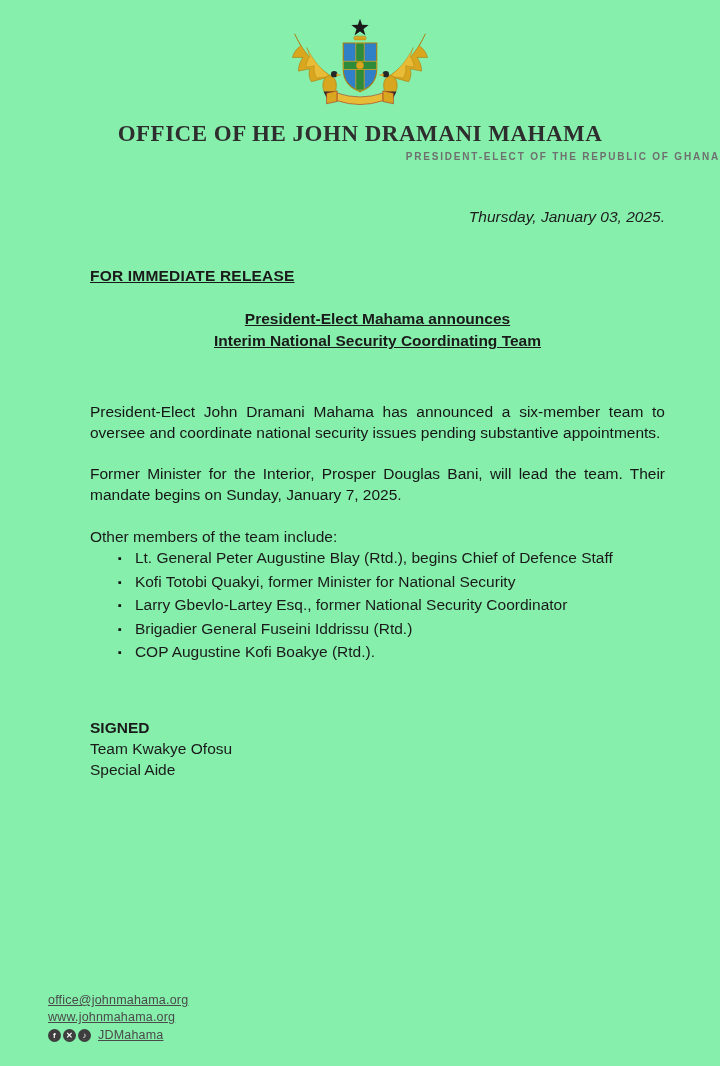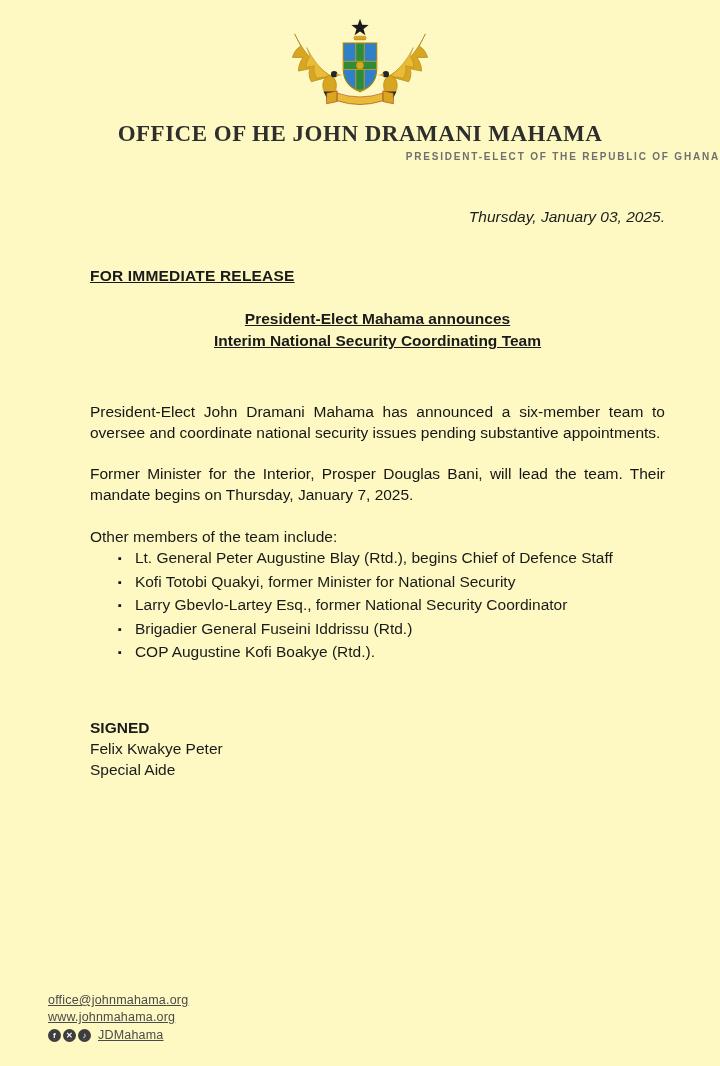--- a/index.html
+++ b/index.html
@@ -5,21 +5,21 @@
   * { margin: 0; padding: 0; box-sizing: border-box; }
   html, body { background: #ffffff; }
   body {
     width: 720px;
     height: 1066px;
     position: relative;
     font-family: "Liberation Sans", sans-serif;
     color: #1a1a1a;
     overflow: hidden;
   }
-  .page { width: 720px; height: 1066px; position: relative; background: #fef9c3; }
+  .page { width: 720px; height: 1066px; position: relative; background: #86efac; }
 
   
   .logo-wrap { padding-top: 14px; text-align: center; }
   .crest { display: inline-block; }
   .doc-title {
     margin-top: 4px;
     text-align: center;
     font-family: "Liberation Serif", serif;
     font-weight: 700;
     font-size: 23px;
@@ -155,21 +155,21 @@
 
     <div class="release-line">FOR IMMEDIATE RELEASE</div>
 
     <div class="headline">
       <div class="hl">President-Elect Mahama announces</div>
       <div class="hl">Interim National Security Coordinating Team</div>
     </div>
 
     <p class="para para-1">President-Elect John Dramani Mahama has announced a six-member team to oversee and coordinate national security issues pending substantive appointments.</p>
 
-    <p class="para para-2">Former Minister for the Interior, Prosper Douglas Bani, will lead the team. Their mandate begins on Thursday, January 7, 2025.</p>
+    <p class="para para-2">Former Minister for the Interior, Prosper Douglas Bani, will lead the team. Their mandate begins on Sunday, January 7, 2025.</p>
 
     <div class="list-intro">Other members of the team include:</div>
 
     <ul class="member-list">
       <li>
         <span class="bullet-glyph">▪</span>
         <span>Lt. General Peter Augustine Blay (Rtd.), begins Chief of Defence Staff</span>
       </li>
       <li>
         <span class="bullet-glyph">▪</span>
@@ -183,21 +183,21 @@
         <span class="bullet-glyph">▪</span>
         <span>Brigadier General Fuseini Iddrissu (Rtd.)</span>
       </li>
       <li>
         <span class="bullet-glyph">▪</span>
         <span>COP Augustine Kofi Boakye (Rtd.).</span>
       </li>
     </ul>
 
     <div class="signed-label">SIGNED</div>
-    <div class="sig-name">Felix Kwakye Peter</div>
+    <div class="sig-name">Team Kwakye Ofosu</div>
     <div class="sig-role">Special Aide</div>
 
   </div>
 
   <div class="footer">
     <div>office@johnmahama.org</div>
     <div>www.johnmahama.org</div>
     <div class="social-row">
       <span class="social-circle">f</span>
       <span class="social-circle">✕</span>

